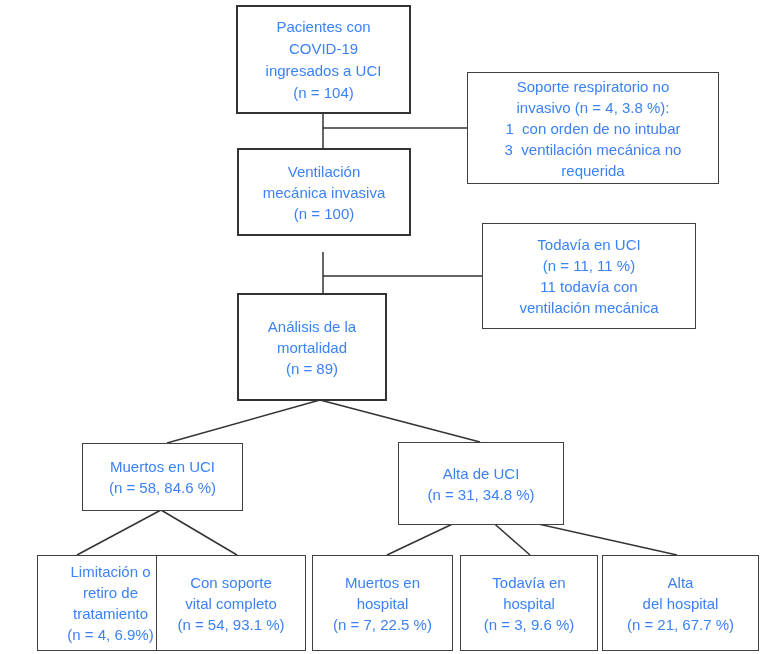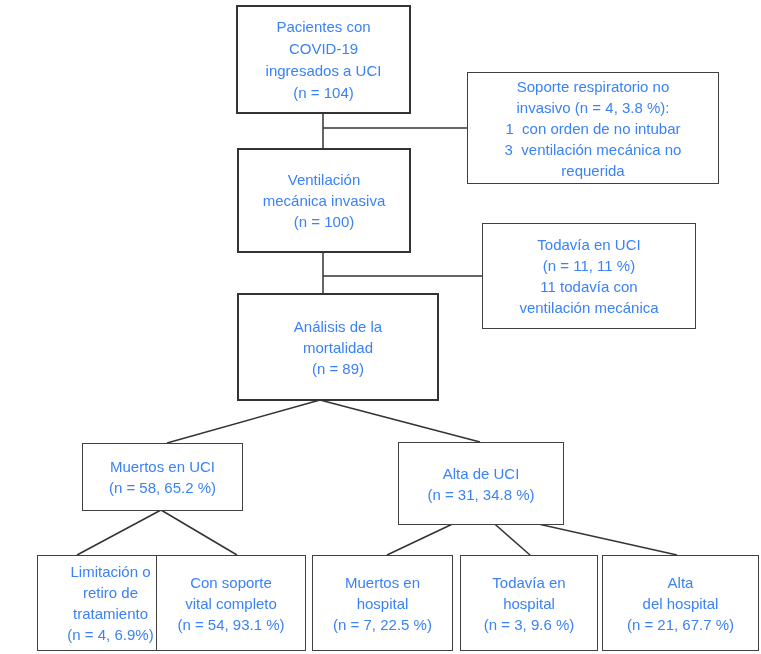--- a/index.html
+++ b/index.html
@@ -39,22 +39,22 @@
     font-size: 15px;
     line-height: 21px;
     color: #3b82f6;
   }
   .node.main {
     border-width: 2px;
     border-color: #333333;
   }
   
   #box-covid-patients      { left: 236px; top: 5px;   width: 175px; height: 109px; line-height: 22px; }
-  #box-invasive-vent       { left: 237px; top: 148px; width: 174px; height: 105px; }
-  #box-mortality-analysis  { left: 237px; top: 293px; width: 202px; height: 108px; }
+  #box-invasive-vent       { left: 237px; top: 148px; width: 174px; height: 88px; }
+  #box-mortality-analysis  { left: 237px; top: 293px; width: 150px; height: 108px; }
   
   #box-non-invasive        { left: 467px; top: 72px;  width: 252px; height: 112px; }
   #box-still-in-icu        { left: 482px; top: 223px; width: 214px; height: 106px; }
   
   #box-died-in-icu         { left: 82px;  top: 443px; width: 161px; height: 68px; }
   #box-icu-discharge       { left: 398px; top: 442px; width: 166px; height: 83px; }
   
   #box-treatment-limit     { left: 2px;   top: 555px; width: 147px; height: 96px; margin-left: 35px; }
   #box-full-life-support   { left: 156px; top: 555px; width: 150px; height: 96px; }
   #box-died-in-hospital    { left: 312px; top: 555px; width: 141px; height: 96px; }
@@ -98,21 +98,21 @@
   <div class="node" id="box-still-in-icu">Todavía en UCI
 (n = 11, 11 %)
 11 todavía con
 ventilación mecánica</div>
 
   <div class="node main" id="box-mortality-analysis">Análisis de la
 mortalidad
 (n = 89)</div>
 
   <div class="node" id="box-died-in-icu">Muertos en UCI
-(n = 58, 65.2 %)</div>
+(n = 58, 84.6 %)</div>
 
   <div class="node" id="box-icu-discharge">Alta de UCI
 (n = 31, 34.8 %)</div>
 
   <div class="node" id="box-treatment-limit">Limitación o
 retiro de
 tratamiento
 (n = 4, 6.9%)</div>
 
   <div class="node" id="box-full-life-support">Con soporte

